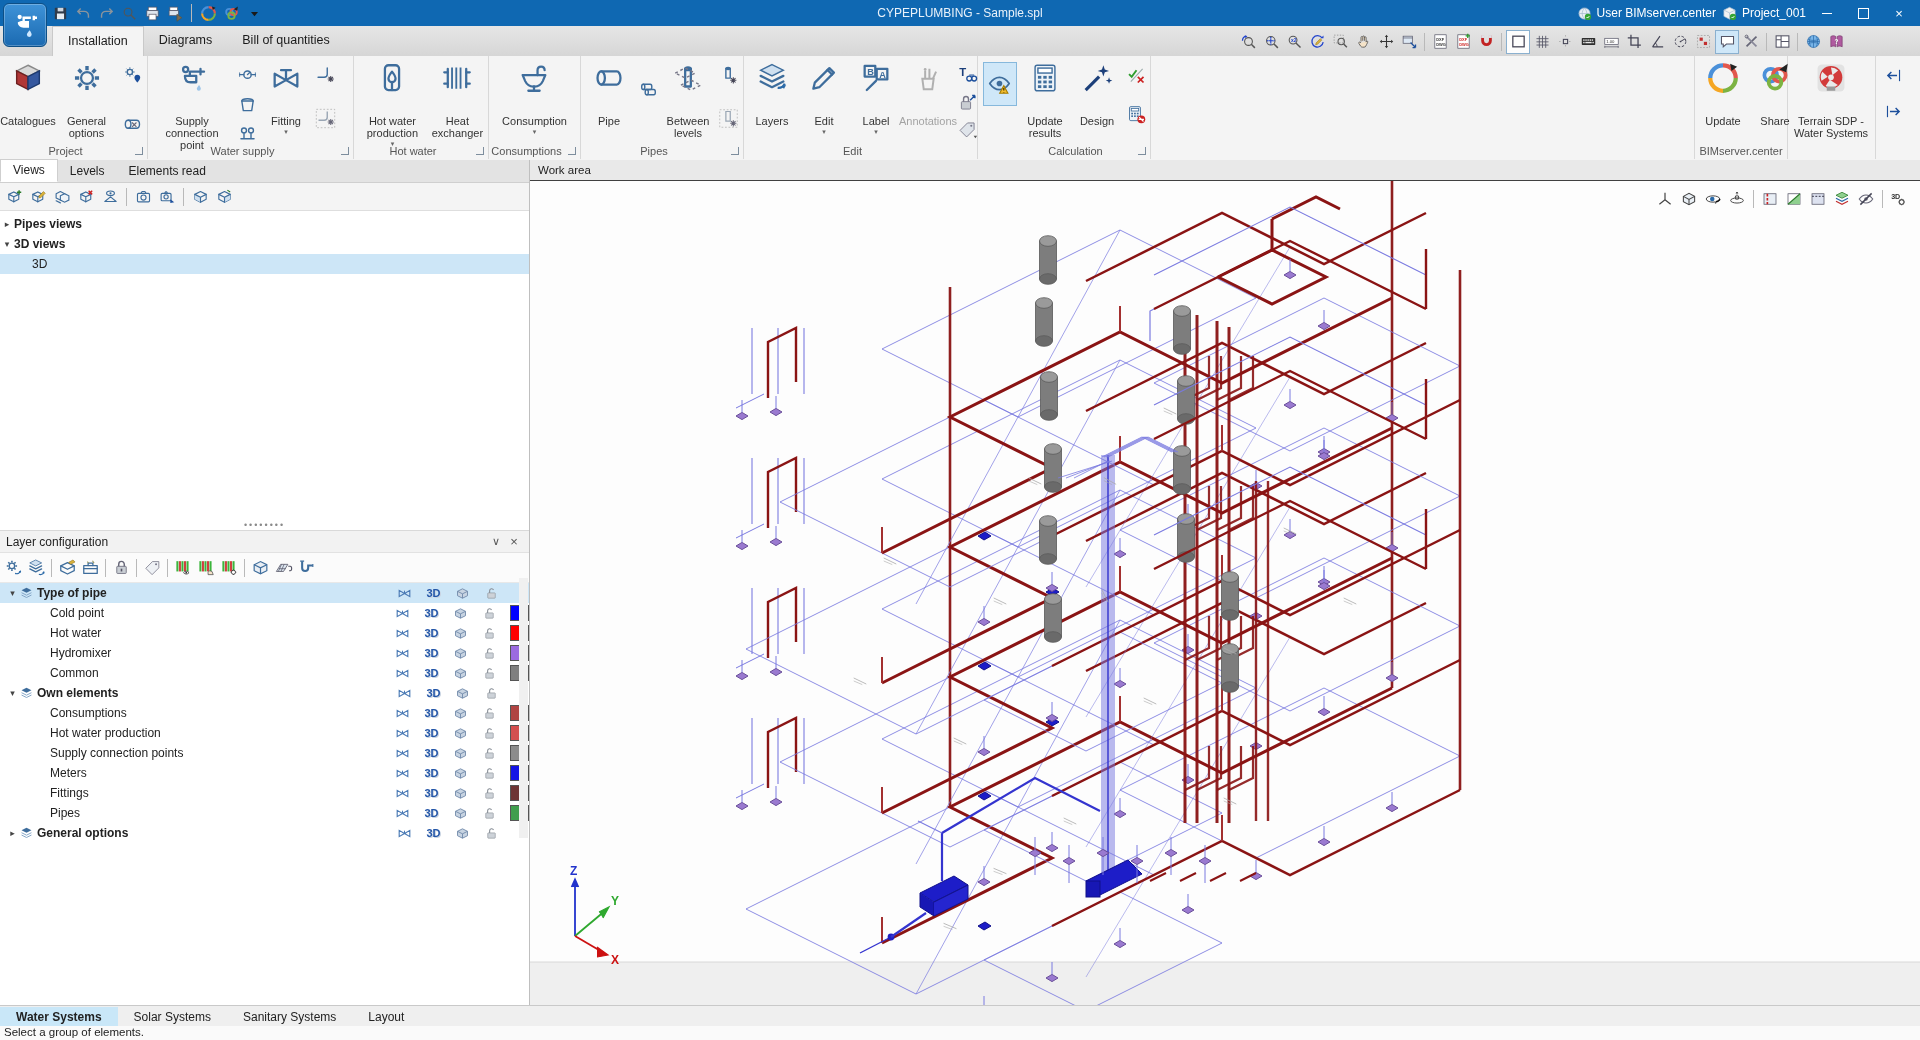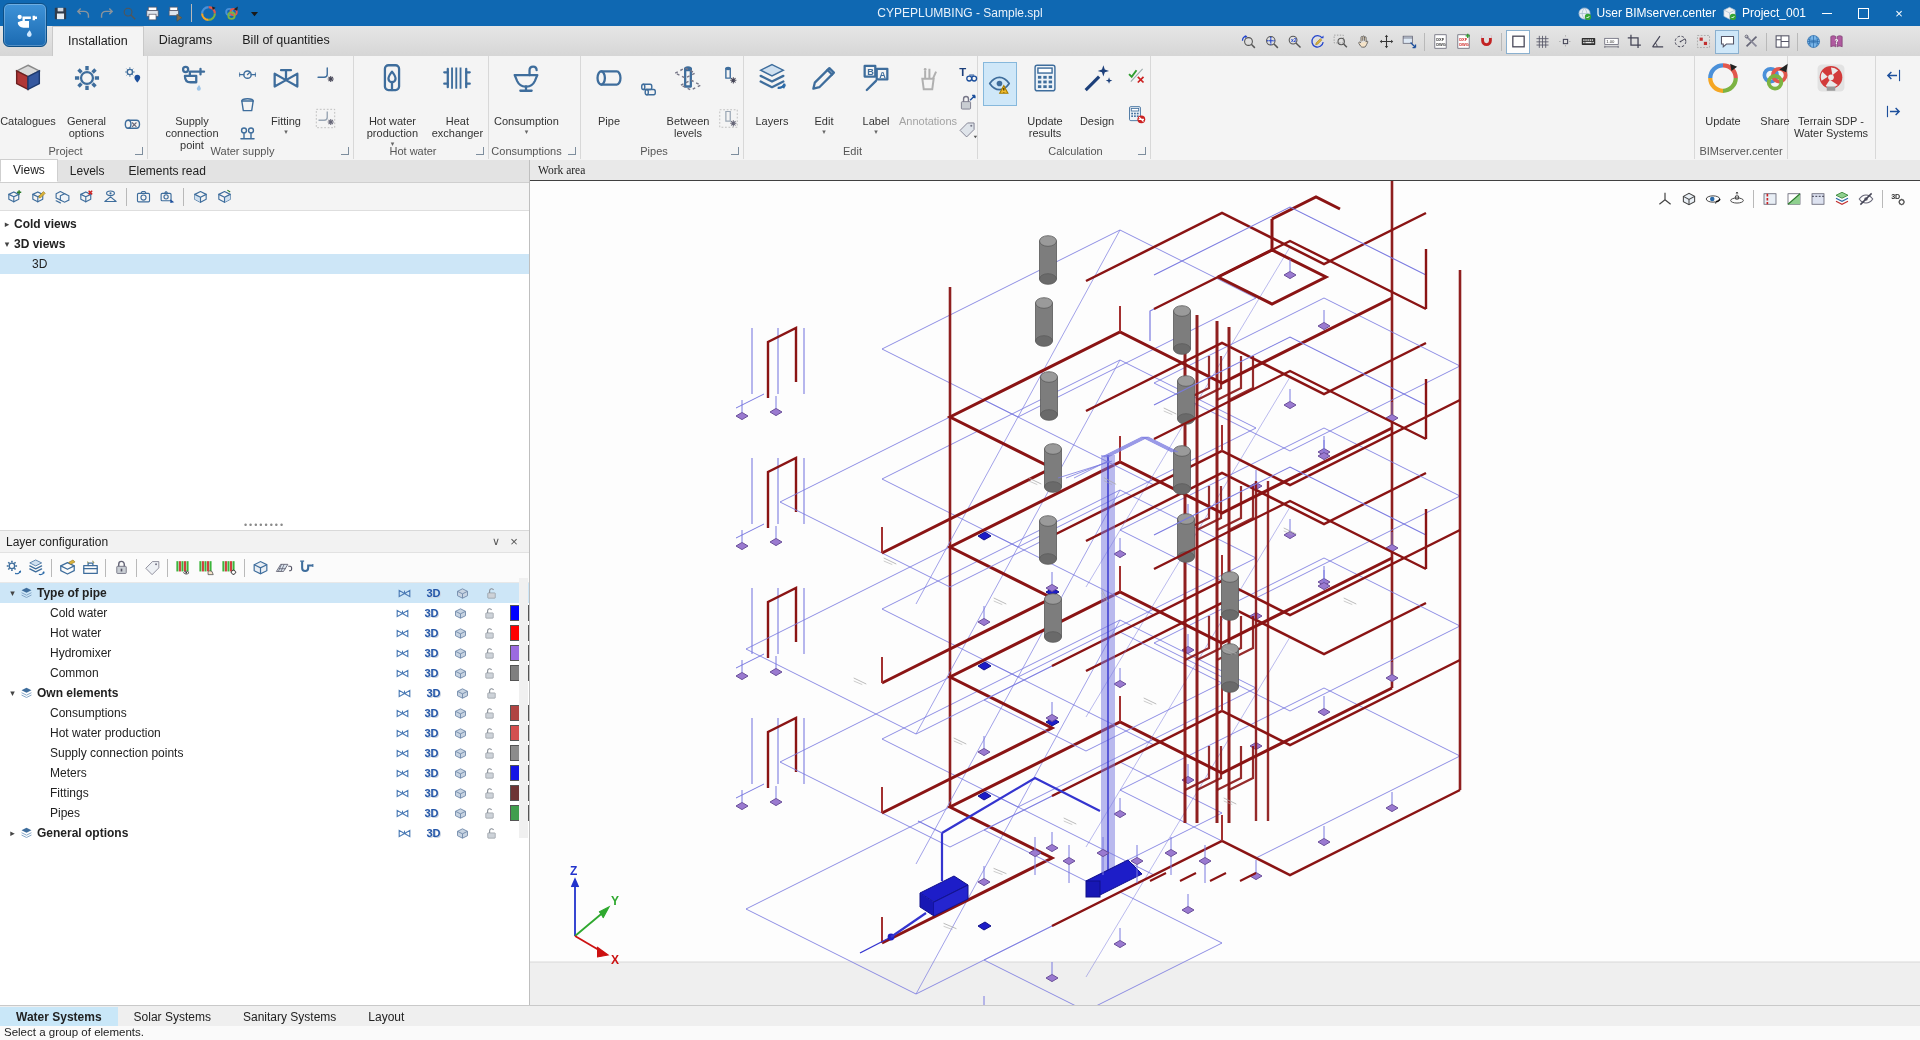--- a/index.html
+++ b/index.html
@@ -79,21 +79,21 @@
   .lrow.group .llabel{font-weight:bold;}
   .lrow .cell{width:29px;display:flex;align-items:center;justify-content:center;}
   .lrow .cell svg{width:15px;height:15px;}
   .lrow .badge3d{font-weight:bold;color:#2456a8;font-size:11px;text-shadow:1px 1px 0 #c9d4e2;}
   .lrow .swatch{width:17px;height:14px;border:1px solid #555;margin-left:6px;}
   .lrow .swatch.empty{border:none;background:transparent;}
   .lscroll{position:absolute;right:1px;top:418px;width:9px;height:260px;background:#f0f0f0;}
   
   .workarea{position:absolute;left:530px;top:160px;width:1390px;height:845px;}
   .wa-label{height:20px;background:#e9e9e9;border-bottom:3px solid #404040;font-size:11.5px;color:#222;
-       display:flex;align-items:center;padding-left:8px;font-family:Liberation Serif, serif;}
+       display:flex;align-items:center;padding-left:8px;}
   .viewport{position:absolute;left:0;top:21px;width:1390px;height:824px;background:#fdfdfd;}
   .vp-tools{position:absolute;right:10px;top:7px;display:flex;align-items:center;gap:2px;z-index:5;}
   .vp-tools .tbtn svg{width:18px;height:18px;}
   
   .bottombar{position:absolute;left:0;top:1005px;width:1920px;height:21px;background:#efefef;border-top:1px solid #c9c9c9;display:flex;align-items:flex-end;}
   .btab{padding:3px 16px;font-size:12px;color:#222;}
   .btab.active{background:#c9e7f8;font-weight:bold;}
   .statusbar{position:absolute;left:0;top:1026px;width:1920px;height:14px;background:#fafafa;font-size:11.5px;
        padding-left:4px;box-sizing:border-box;}
 </style>
@@ -534,21 +534,21 @@
             </svg>
           </span>
         <span class="rlbl">Heat exchanger</span>
       </div>
     </div>
     <div class="gname">Hot water</div>
     <span class="launcher"></span>
   </div>
 
   <div class="rgroup" style="left:489px;width:91px">
-    <div class="grow" style="justify-content:flex-start">
+    <div class="grow" style="justify-content:center">
       <div class="rbtn">
         <span class="big">
             <svg viewBox="0 0 24 24">
               <path d="M4 10h16l-1.8 4.2A6.5 6.5 0 0 1 12 18a6.5 6.5 0 0 1-6.2-3.8z" fill="none" stroke="#3e6d9c" stroke-width="1.6" stroke-linecap="round" stroke-linejoin="round"></path>
               <path d="M12 18v3M8 21h8" fill="none" stroke="#3e6d9c" stroke-width="1.6" stroke-linecap="round" stroke-linejoin="round"></path>
               <path d="M14.5 10V6.5c0-1.6 1-2.6 2.5-2.6s2.5 1 2.5 2.6" fill="none" stroke="#3e6d9c" stroke-width="1.6" stroke-linecap="round" stroke-linejoin="round"></path>
             </svg>
           </span>
         <span class="rlbl">Consumption</span>
         <span class="carr">▾</span>
@@ -897,21 +897,21 @@
           <path d="M20 9l-8 4v7l8-4z" fill="#cfe0f0"></path>
           <path d="M4 9l8 4 8-4M12 13v7" fill="none" stroke="#3e6d9c" stroke-width="1.6" stroke-linecap="round" stroke-linejoin="round"></path>
           <path d="M16 3l4 2.5" stroke="#2a7a2a" stroke-width="1.6"></path>
         </svg>
       </span>
     </div>
 
   <div class="tree">
     <div class="trow">
       <span class="chev">▸</span>
-      <span class="tlabel grp">Cold views</span>
+      <span class="tlabel grp">Pipes views</span>
     </div>
     <div class="trow">
       <span class="chev">▾</span>
       <span class="tlabel grp">3D views</span>
     </div>
     <div class="trow selected">
       <span class="chev"></span>
         <span style="width:18px"></span>
       <span class="tlabel">3D</span>
     </div>
@@ -1063,21 +1063,21 @@
           <svg viewBox="0 0 24 24">
             <rect x="6" y="11" width="12" height="8.5" rx="1" fill="#cdd2d8" stroke="#8a9098"></rect>
             <path d="M9 11V7.5a3.2 3.2 0 0 1 6.2-1" fill="none" stroke="#8a9098" stroke-width="1.8"></path>
           </svg>
         </span>
     <span class="swatch empty"></span>
   </div>
       <div class="lrow">
     <span class="chev"></span>
     <span class="gicon"></span>
-    <span class="llabel" style="padding-left: 13px;">Cold water</span>
+    <span class="llabel" style="padding-left: 13px;">Cold point</span>
     <span class="cell">
           <svg viewBox="0 0 24 24">
             <path d="M3.5 7v10l8.5-5 8.5 5V7L12 12z" fill="none" stroke="#4a7ab5" stroke-width="1.8"></path>
             <path d="M12 12V7.5" stroke="#4a7ab5" stroke-width="1.6"></path>
           </svg>
         </span>
     <span class="cell badge3d">3D</span>
     <span class="cell">
           <svg viewBox="0 0 24 24">
             <path d="M4 8.5l8-4 8 4v7l-8 4-8-4z" fill="#c8d4e2" stroke="#6e87a8" stroke-width="1.4"></path>

